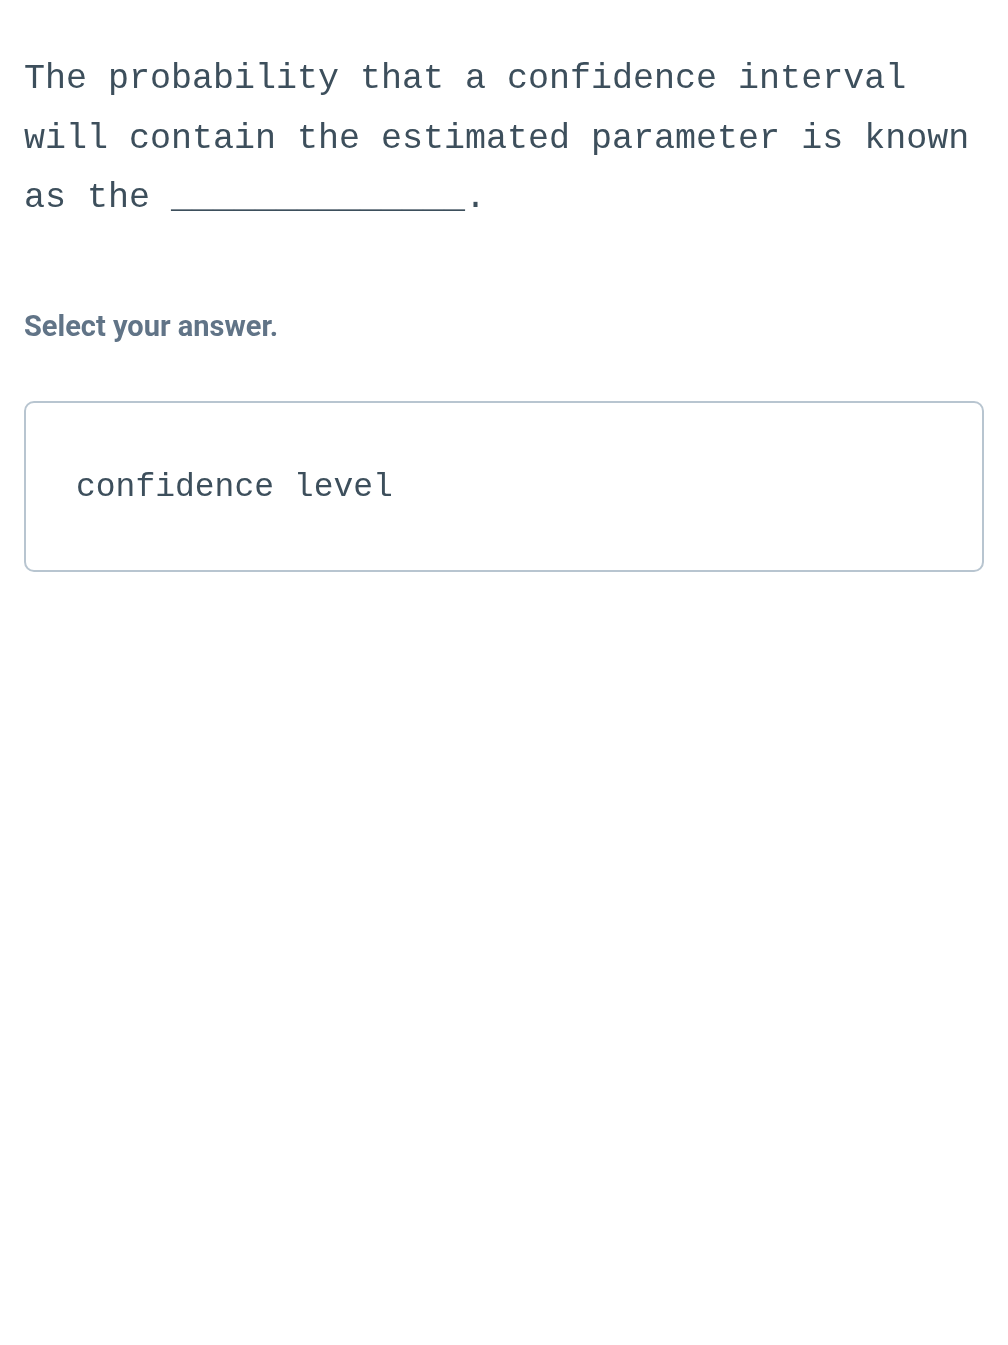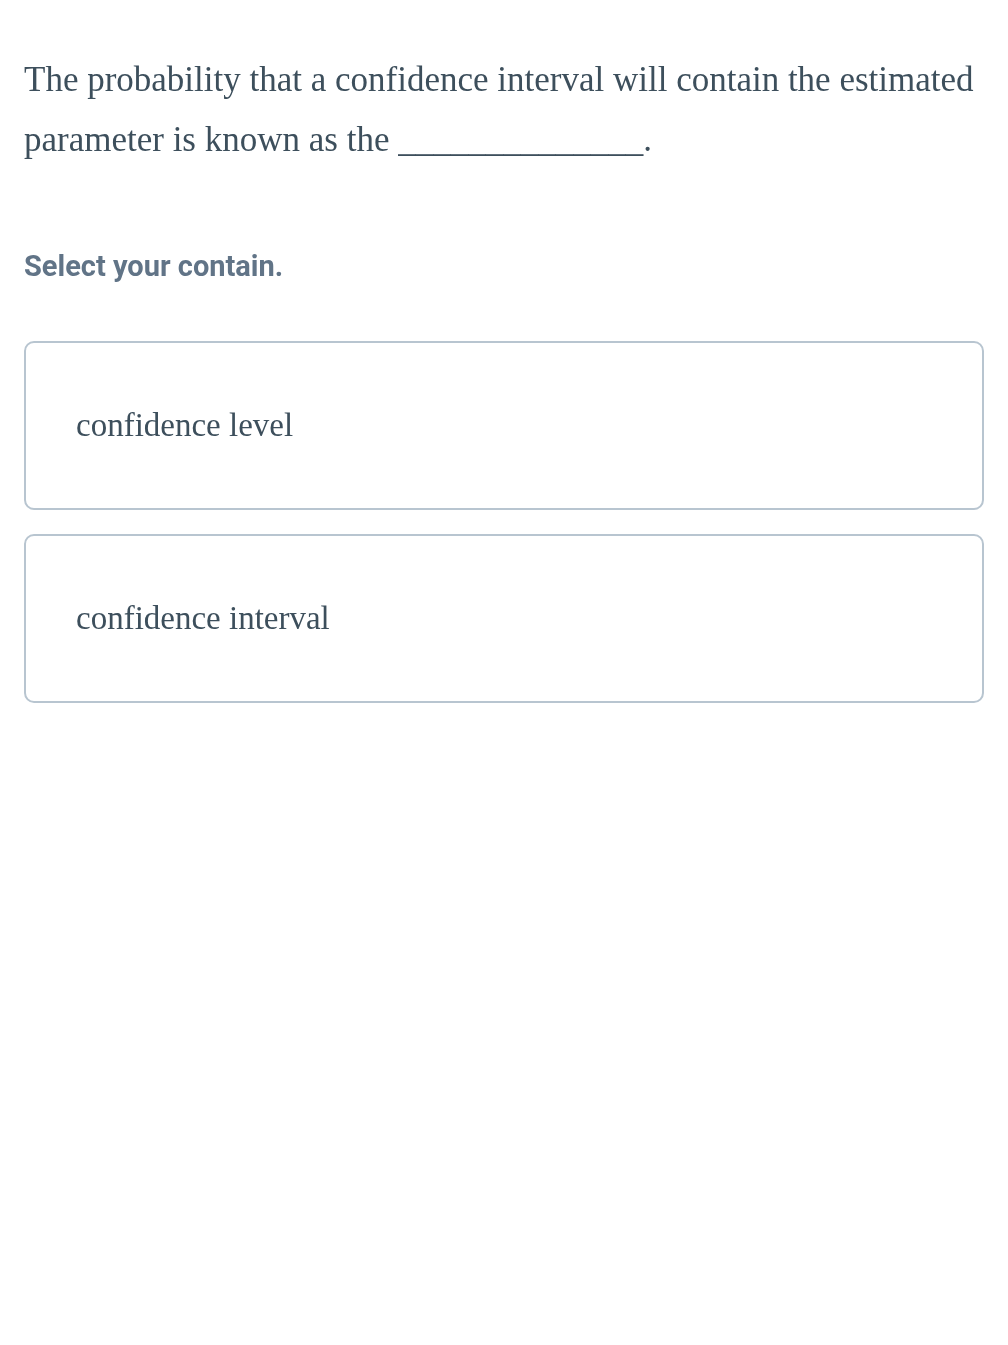--- a/index.html
+++ b/index.html
@@ -1,18 +1,19 @@
 <!DOCTYPE html>
 <html><head>
   <meta charset="utf-8">
   <style>
     * {
       margin: 0;
       padding: 0;
       box-sizing: border-box;
+      font-family: Liberation Mono, monospace;
     }
     body {
       font-family: Georgia, 'Times New Roman', serif;
       background: #ffffff;
       padding: 50px 24px 40px 24px;
       width: 1008px;
     }
     .question-text {
       font-size: 35px;
       line-height: 1.7;
@@ -41,22 +42,19 @@
       cursor: pointer;
       background: #ffffff;
       font-family: Georgia, 'Times New Roman', serif;
     }
   </style>
 </head>
 <body>
 
 <div class="question-text">The probability that a confidence interval will contain the estimated parameter is known as the ______________.</div>
 
-<div class="instruction">Select your contain.</div>
+<div class="instruction">Select your answer.</div>
 
 <div class="options">
   <div class="option">
     <span>confidence level</span>
   </div>
-  <div class="option">
-    <span>confidence interval</span>
-  </div>
 </div>
 
 </body></html>

